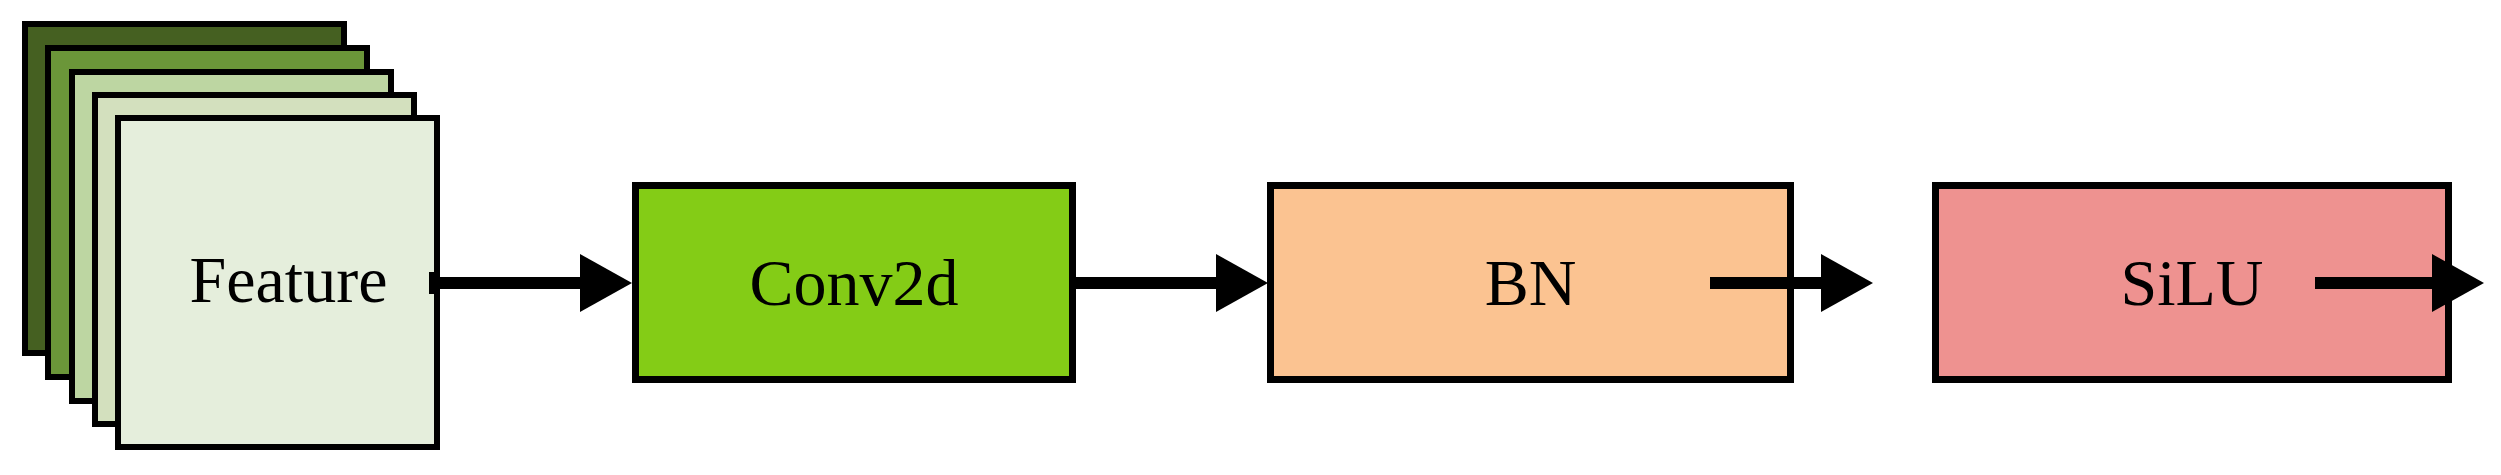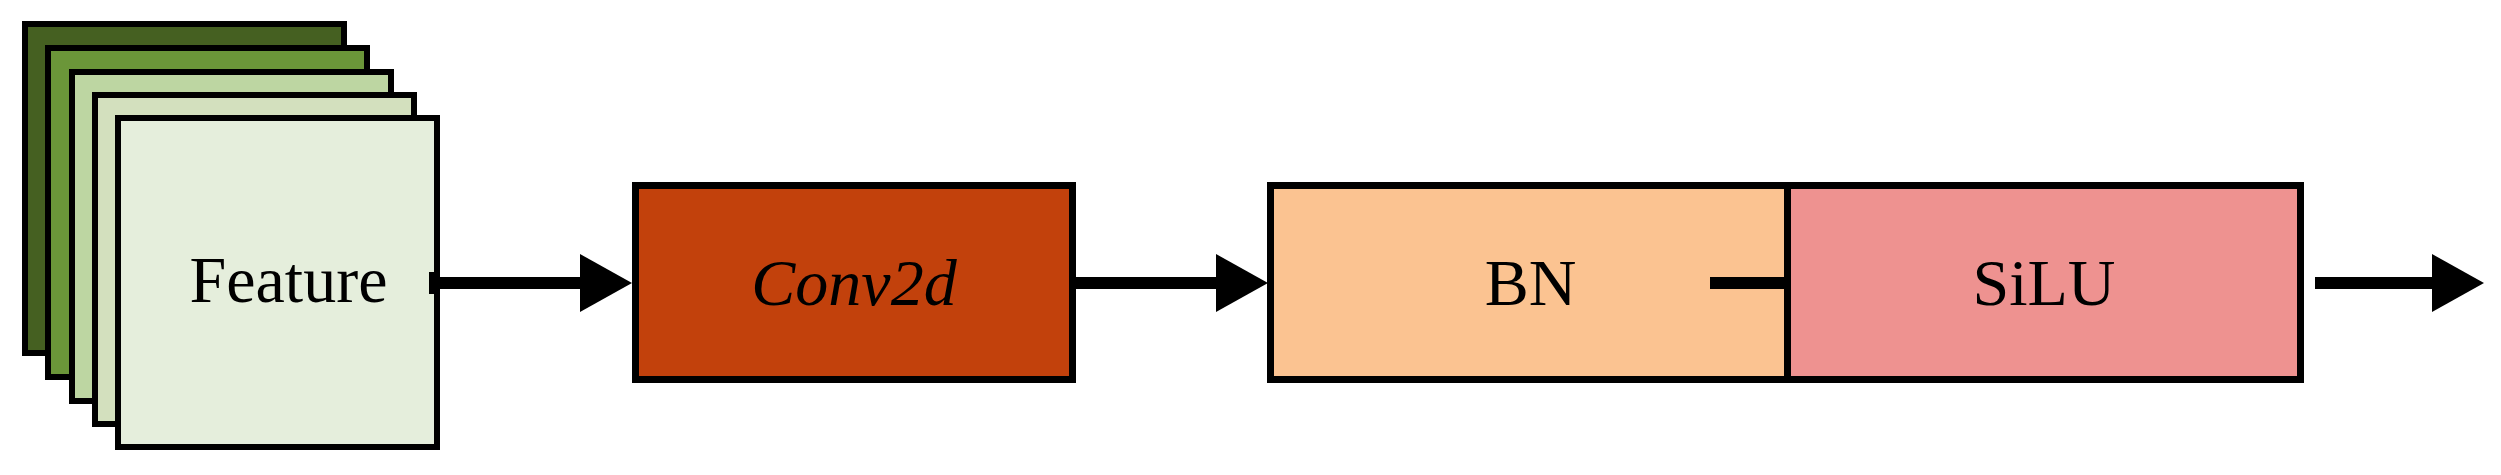--- a/index.html
+++ b/index.html
@@ -112,39 +112,39 @@
       <span>Feature</span>
     </div>
   </div>
 
   <div class="arrow" style="left:433px; width:199px;">
     <div class="tail-nub"></div>
     <div class="shaft" style="width:152px;"></div>
     <div class="head" style="left:147px;"></div>
   </div>
 
-  <div class="proc-box" style="left:632px; width:444px; background:#c2410c;font-style:italic;">
+  <div class="proc-box" style="left:632px; width:444px; background:#84cc16;">
     <span>Conv2d</span>
   </div>
 
   <div class="arrow" style="left:1076px; width:191px;">
     <div class="shaft" style="width:145px;"></div>
     <div class="head" style="left:140px;"></div>
   </div>
 
   <div class="proc-box" style="left:1267px; width:527px; background:#FBC391;">
     <span>BN</span>
   </div>
 
   <div class="arrow" style="left:1710px; width:162px;">
     <div class="shaft" style="width:116px;"></div>
     <div class="head" style="left:111px;"></div>
   </div>
 
-  <div class="proc-box" style="left:1784px; width:520px; background:#EE9290;">
+  <div class="proc-box" style="left:1932px; width:520px; background:#EE9290;">
     <span>SiLU</span>
   </div>
 
   <div class="arrow" style="left:2315px; width:170px;">
     <div class="shaft" style="width:122px;"></div>
     <div class="head" style="left:117px;"></div>
   </div>
 
 </div>
 

